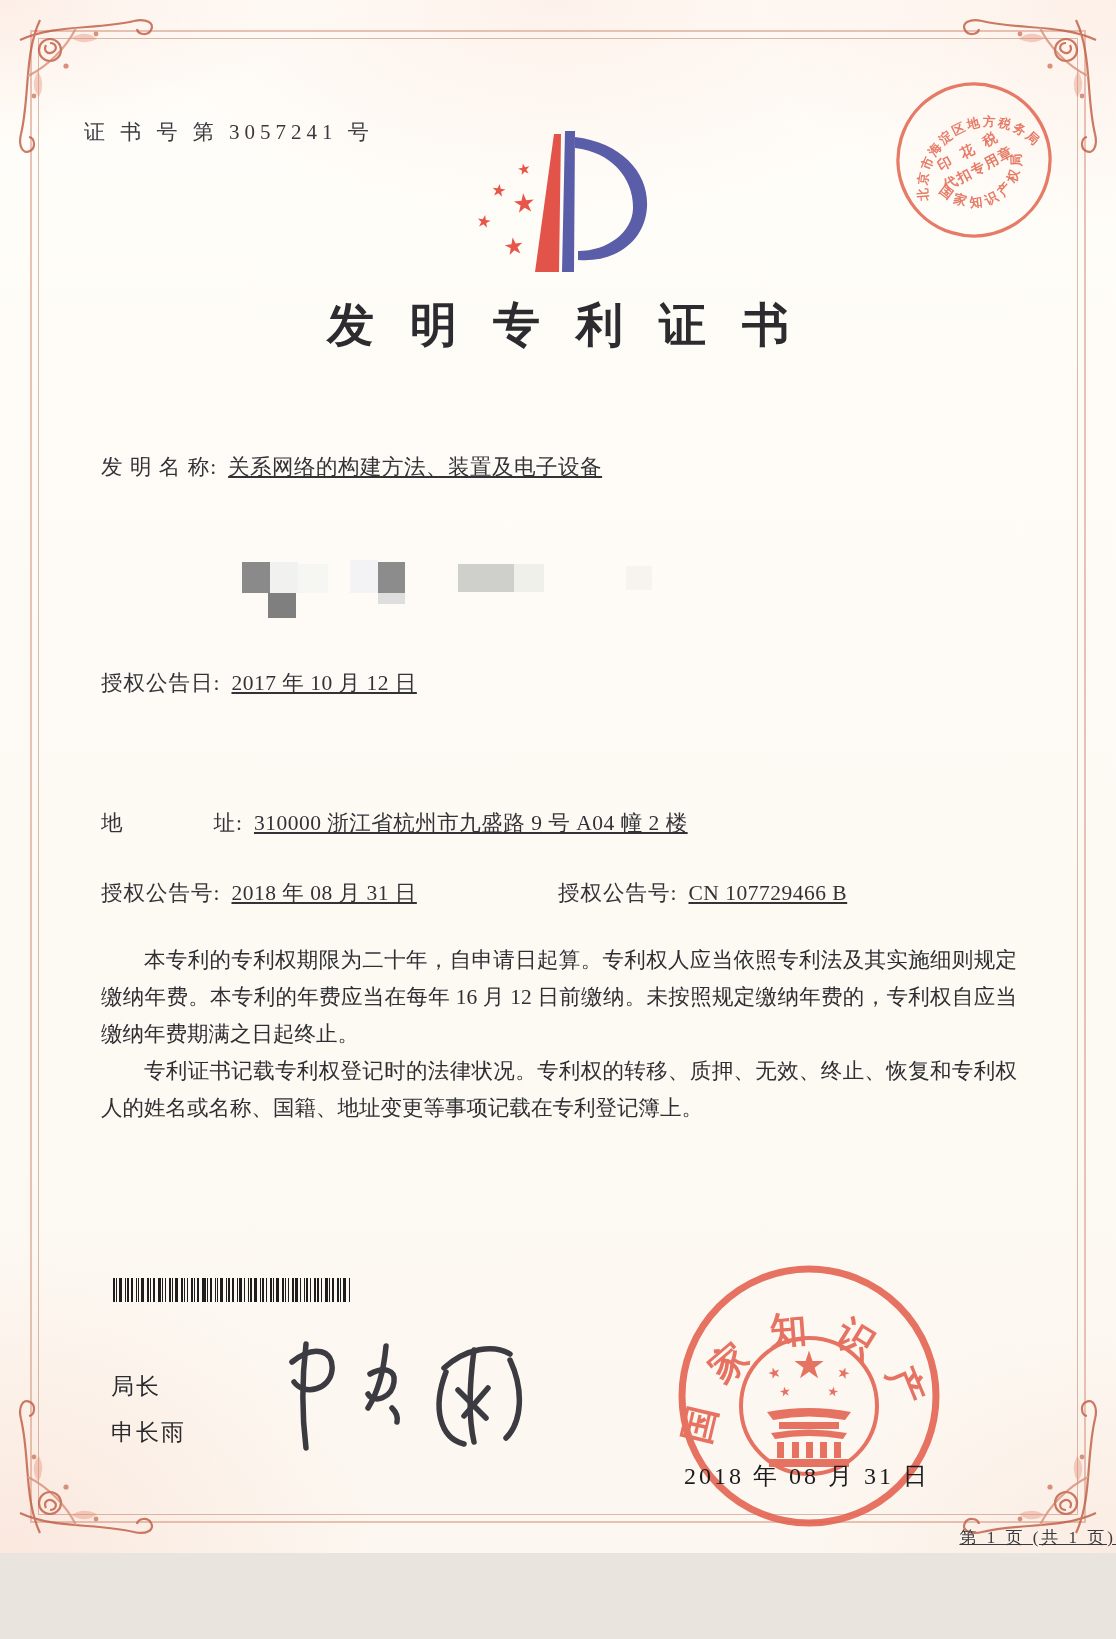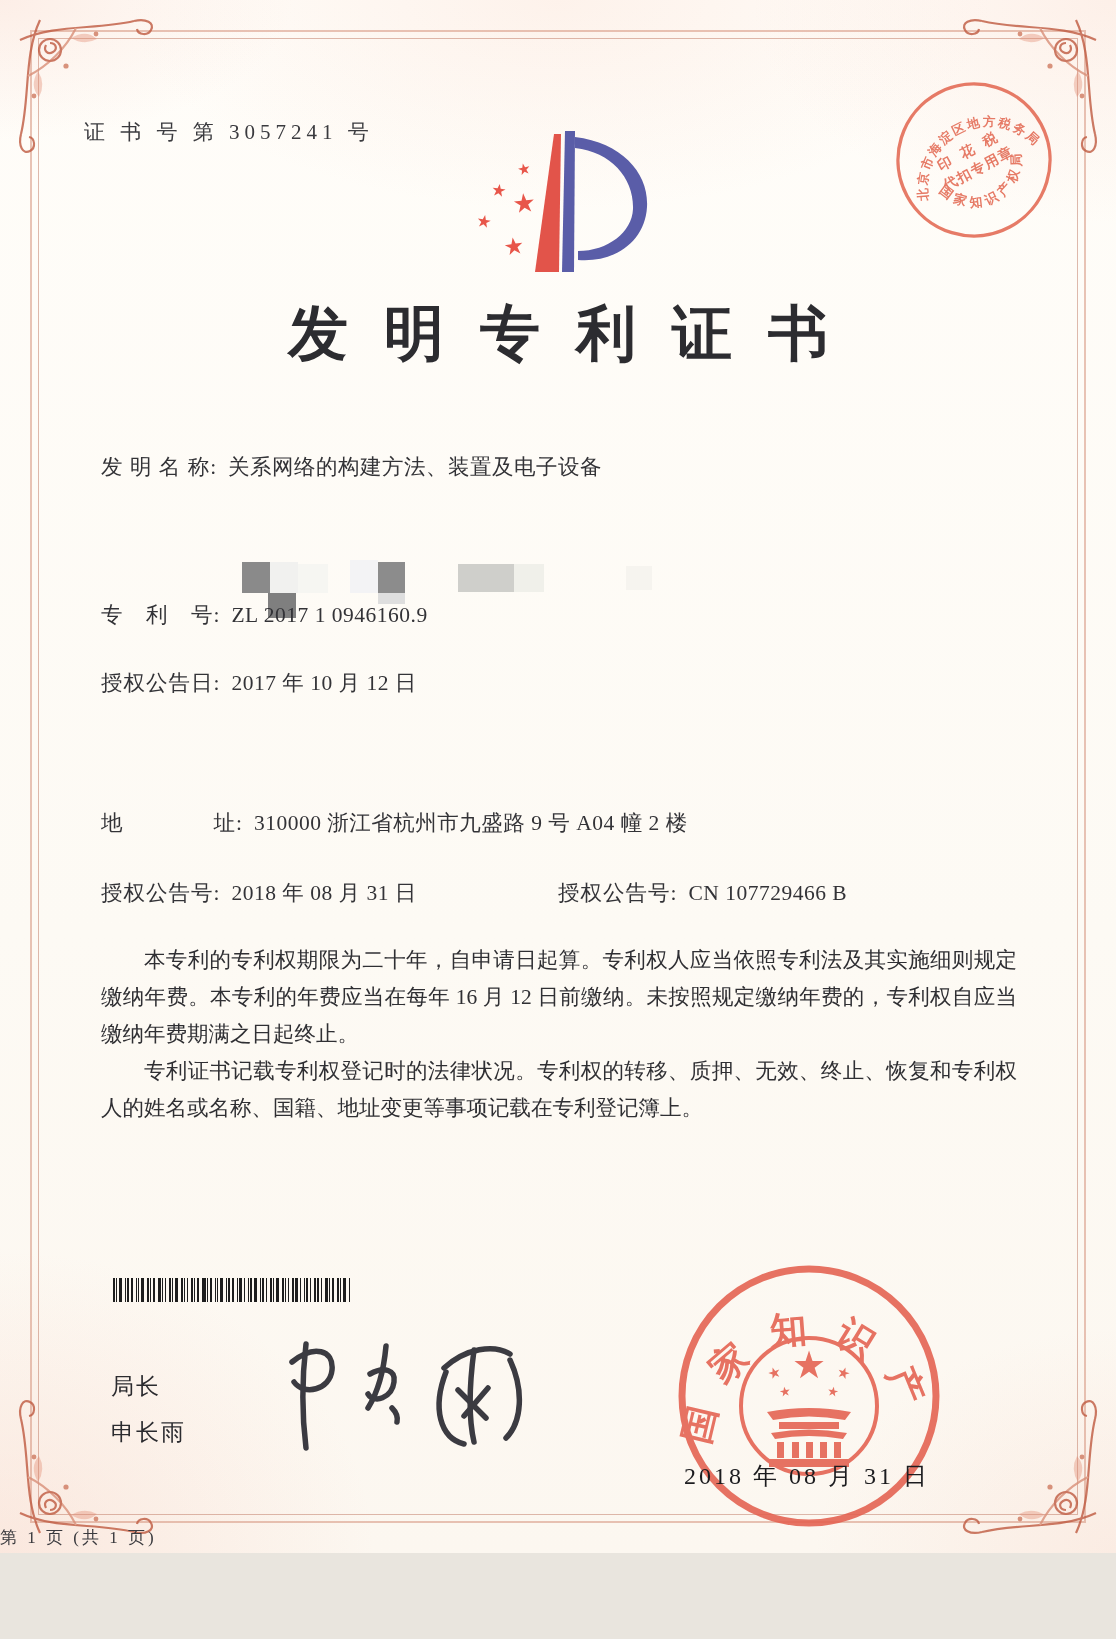--- a/index.html
+++ b/index.html
@@ -20,41 +20,41 @@
   .frame-inner{position:absolute;inset:38px;border:1px solid rgba(189,118,96,.5);pointer-events:none;}
   .corner{position:absolute;width:150px;height:150px;pointer-events:none;}
   .corner.tl{left:14px;top:14px;}
   .corner.tr{right:14px;top:14px;transform:scaleX(-1);}
   .corner.bl{left:14px;bottom:14px;transform:scaleY(-1);}
   .corner.br{right:14px;bottom:14px;transform:scale(-1,-1);}
   
   .cert-no{position:absolute;left:84px;top:118px;font-size:21px;letter-spacing:5px;color:#3a3a3e;}
   .logo{position:absolute;left:435px;top:122px;}
   .tax-stamp{position:absolute;left:884px;top:70px;}
-  .doc-title{position:absolute;left:0;right:0;top:294px;text-align:center;font-size:60px;font-weight:600;
+  .doc-title{position:absolute;left:0;right:0;top:294px;text-align:center;font-size:47px;font-weight:600;
     letter-spacing:36px;padding-left:36px;color:#2c2c30;}
   
   .row{position:absolute;left:101px;font-size:21.5px;white-space:nowrap;color:#333337;}
   .row .lbl{letter-spacing:1px;}
-  .row .val{margin-left:11px;letter-spacing:.5px;}
+  .row .val{margin-left:11px;letter-spacing:.5px;text-decoration:underline;}
   .row2col .col2{position:absolute;left:457px;top:0;}
   .redacted{position:absolute;left:238px;top:552px;width:420px;height:66px;}
   .redacted i{position:absolute;display:block;}
   
   .body-text{position:absolute;left:101px;top:942px;width:916px;font-size:21.5px;line-height:37px;
     text-align:justify;color:#2f2f33;}
   .body-text p{margin:0;text-indent:2em;}
   
   #barcode{position:absolute;left:113px;top:1278px;height:24px;width:292px;white-space:nowrap;font-size:0;}
   #barcode i{display:inline-block;height:100%;background:#1d1d1d;}
   .officer{position:absolute;left:111px;top:1364px;font-size:23px;color:#2b2b2f;line-height:46px;letter-spacing:2px;}
   .signature{position:absolute;left:268px;top:1316px;}
   .seal{position:absolute;left:673px;top:1260px;}
   .seal-date{position:absolute;left:684px;top:1460px;font-size:24px;letter-spacing:3px;color:#1c1c1f;z-index:5;}
-  .footer{position:absolute;left:0;right:0;top:1526px;text-align:left;font-size:17px;letter-spacing:3px;color:#3a3a3e;}
+  .footer{position:absolute;left:0;right:0;top:1526px;text-align:right;font-size:17px;letter-spacing:3px;color:#3a3a3e;text-decoration:underline;}
 </style>
 </head>
 <body>
 
 <div id="page">
 
   <div class="frame-outer"></div>
   <div class="frame-inner"></div>
 
   <svg class="corner tl" viewBox="0 0 150 150">
@@ -168,23 +168,20 @@
     <i style="left:60px;top:12px;width:30px;height:29px;background:#f6f6f2"></i>
     <i style="left:30px;top:41px;width:28px;height:25px;background:#7f7f7f"></i>
     <i style="left:112px;top:8px;width:28px;height:33px;background:#f3f3f5"></i>
     <i style="left:140px;top:10px;width:27px;height:31px;background:#8c8c8c"></i>
     <i style="left:140px;top:41px;width:27px;height:11px;background:#dedede"></i>
     <i style="left:220px;top:12px;width:56px;height:28px;background:#cfcfcb"></i>
     <i style="left:276px;top:12px;width:30px;height:28px;background:#f0f0ea"></i>
     <i style="left:388px;top:14px;width:26px;height:24px;background:#f6f4ef"></i>
   </div>
 
-  <div class="row" style="top:600px">
-    <span class="lbl">专　利　号:</span><span class="val">ZL 2017 1 0946160.9</span>
-  </div>
   <div class="row" style="top:668px">
     <span class="lbl">授权公告日:</span><span class="val">2017 年 10 月 12 日</span>
   </div>
   <div class="row" style="top:808px">
     <span class="lbl">地　　　　址:</span><span class="val">310000  浙江省杭州市九盛路 9 号 A04 幢 2 楼</span>
   </div>
   <div class="row row2col" style="top:878px;right:100px">
     <span>
       <span class="lbl">授权公告号:</span><span class="val">2018 年 08 月 31 日</span>
     </span>

